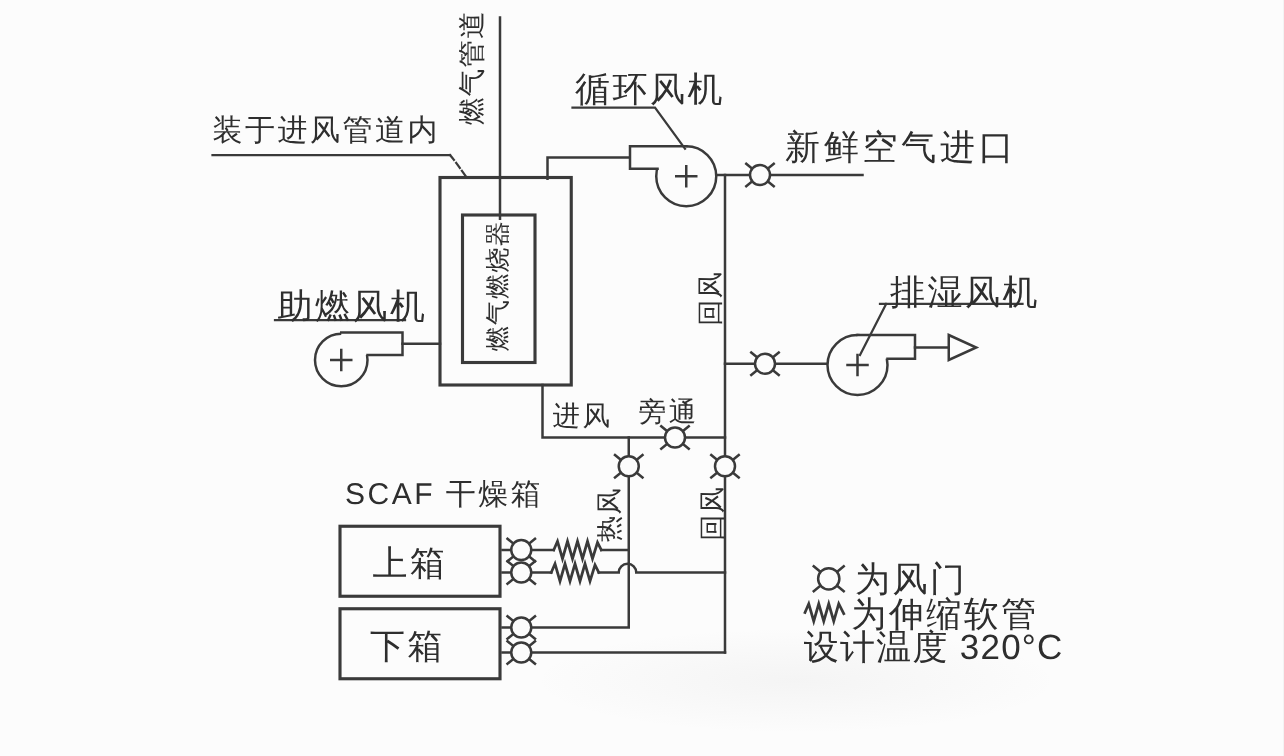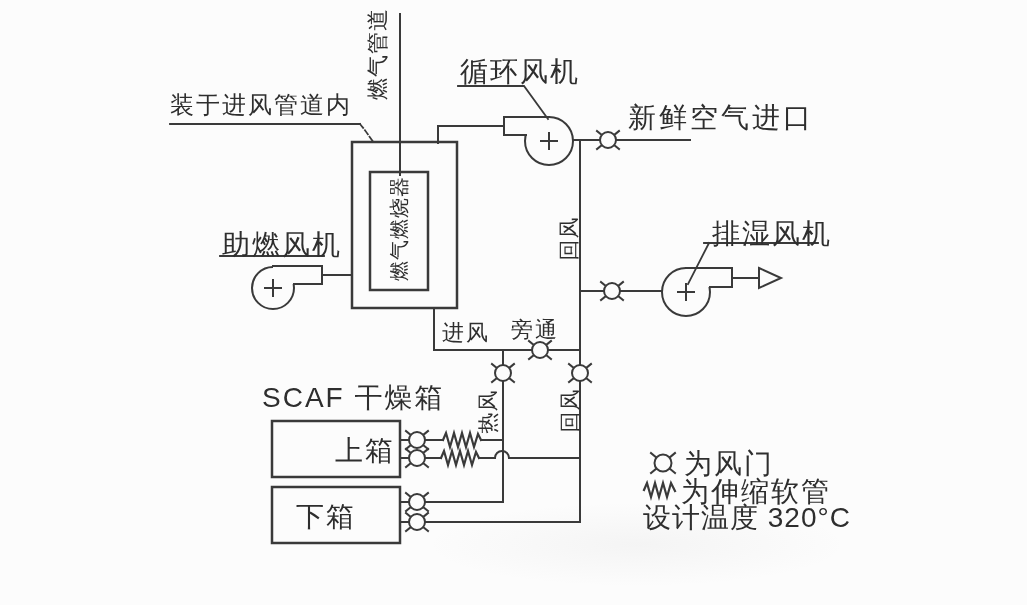--- a/index.html
+++ b/index.html
@@ -169,23 +169,23 @@
   <div class="lbl" style="left:442px;top:321px;font-size:22px;">进风</div>
 
   <div class="lbl" style="left:511px;top:318px;font-size:22px;text-align:center;">旁通</div>
 
   <div class="lbl v" style="left:547px;top:227px;width:44px;font-size:21px;">回风</div>
 
   <div class="lbl v" style="left:466px;top:400px;width:44px;font-size:21px;">热风</div>
 
   <div class="lbl v" style="left:548px;top:399px;width:44px;font-size:21px;">回风</div>
 
-  <div class="lbl" style="left:262px;top:383px;font-size:28px;">SCAF 干燥箱</div>
+  <div class="lbl" style="left:276px;top:383px;font-size:24px;">SCAF 干燥箱</div>
 
-  <div class="lbl ctr" style="left:272px;top:436px;width:112px;padding-left:37px;">上箱</div>
+  <div class="lbl ctr" style="left:272px;top:436px;width:112px;">上箱</div>
 
   <div class="lbl ctr" style="left:272px;top:502px;width:108px;">下箱</div>
 
   <div class="lbl" style="left:684px;top:449px;">为风门</div>
 
   <div class="lbl" style="left:681px;top:477px;">为伸缩软管</div>
 
   <div class="lbl" style="left:643px;top:503px;letter-spacing:1px;">设计温度 320°C</div>
 
 </div>

